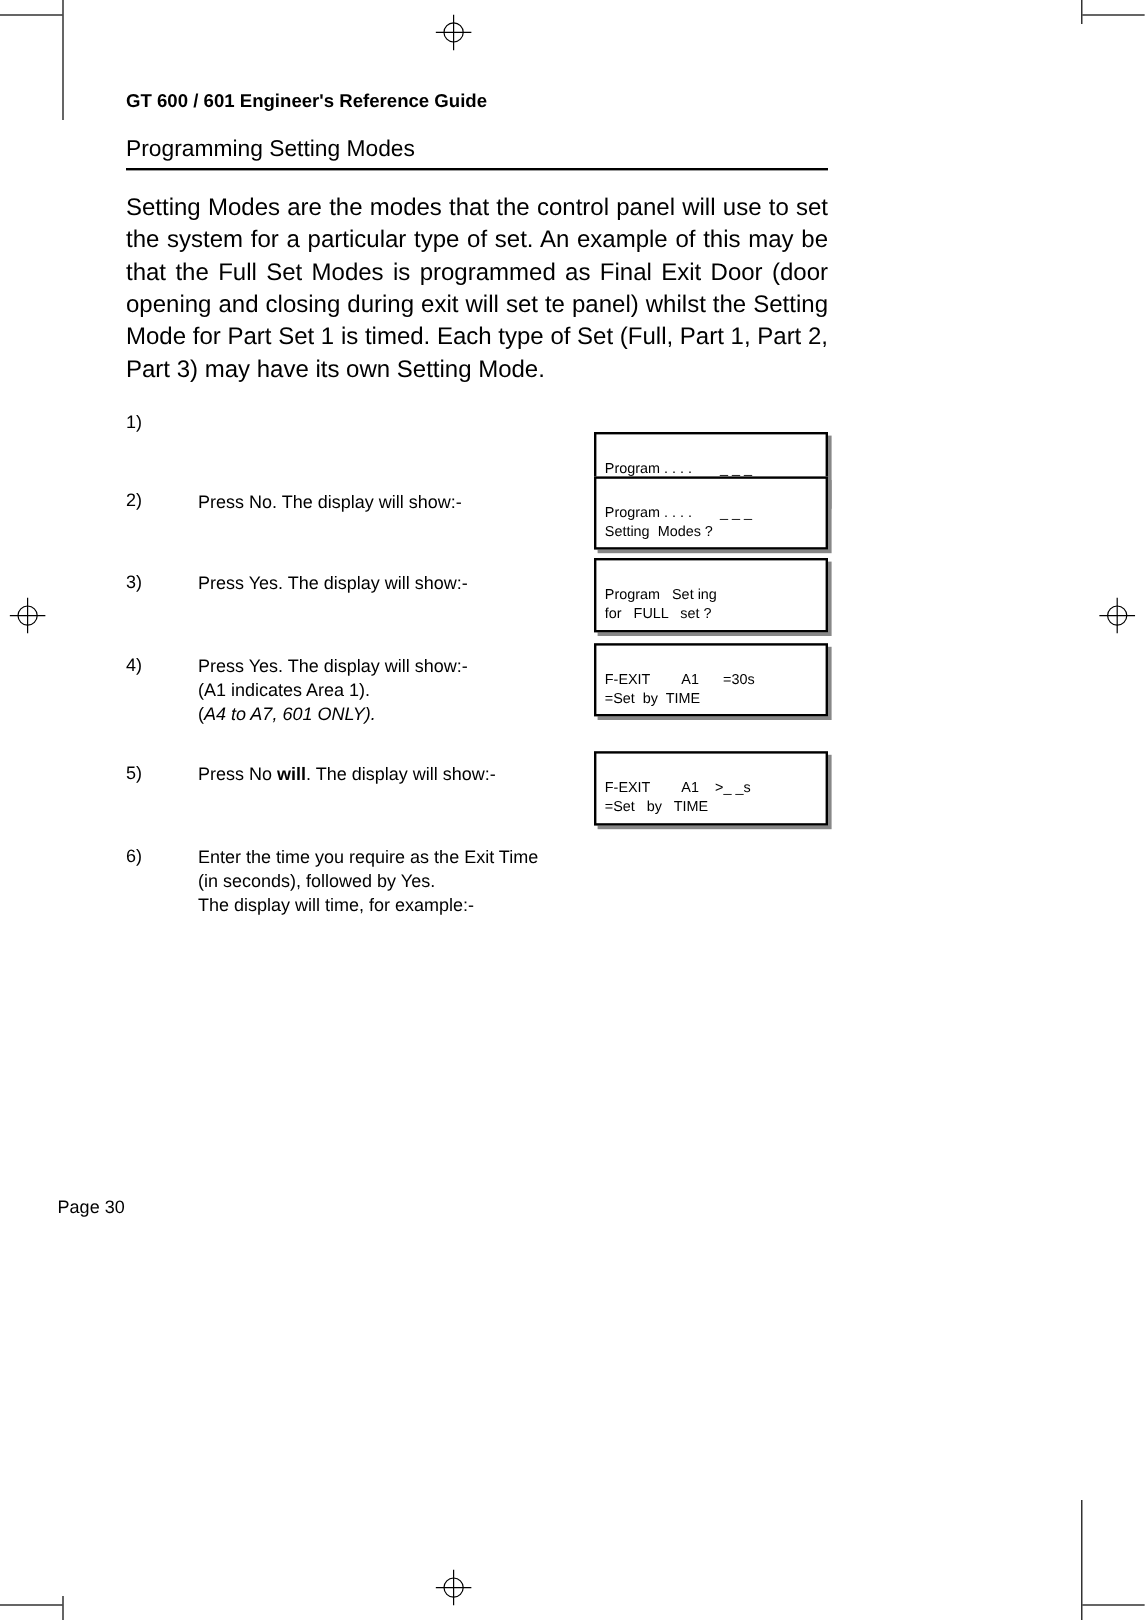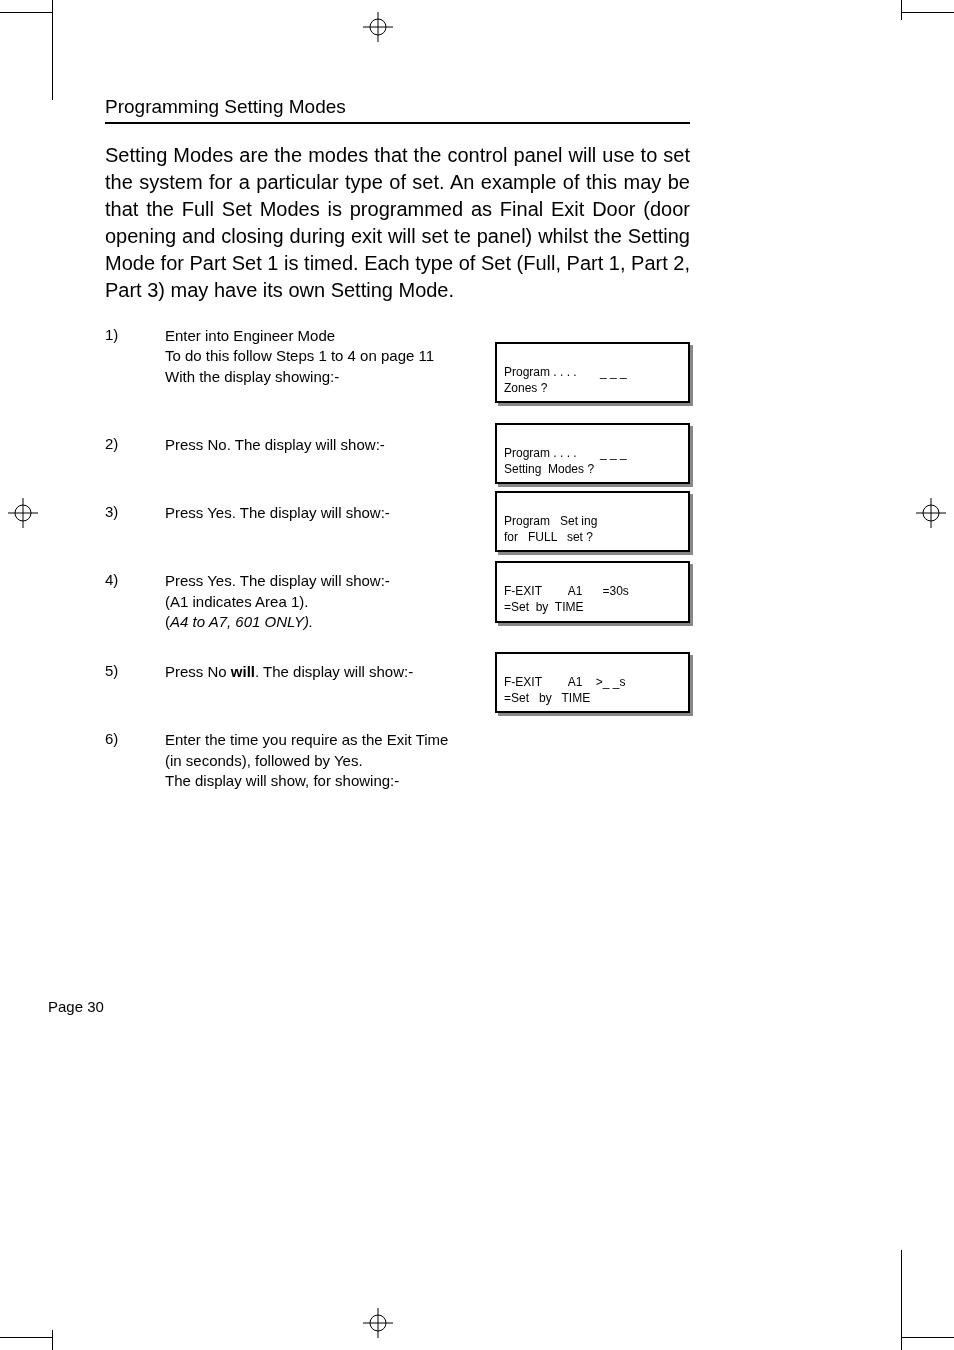--- a/index.html
+++ b/index.html
@@ -131,32 +131,28 @@
 </div>
 <div class="reg reg-right">
   <svg viewBox="0 0 30 30">
       <circle cx="15" cy="15" r="8" fill="none" stroke="#000" stroke-width="1"></circle>
       <line x1="15" y1="0" x2="15" y2="30" stroke="#000" stroke-width="1"></line>
       <line x1="0" y1="15" x2="30" y2="15" stroke="#000" stroke-width="1"></line>
     </svg>
 </div>
 
 <div class="content">
+  <div class="header-title">GT 600 / 601 Engineer's Reference Guide</div>
   <div class="section-heading">Programming Setting Modes</div>
   <p class="intro">Setting Modes are the modes that the control panel will use to set the system for a particular type of set. An example of this may be that the Full Set Modes is programmed as Final Exit Door (door opening and closing during exit will set te panel) whilst the Setting Mode for Part Set 1 is timed. Each type of Set (Full, Part 1, Part 2, Part 3) may have its own Setting Mode.</p>
 
   <div class="steps">
 
     <div class="step">
       <div class="num">1)</div>
-      <div class="txt">
-        <span>Enter into Engineer Mode</span><br>
-        <span>To do this follow Steps 1 to 4 on page 11</span><br>
-        <span>With the display showing:-</span>
-      </div>
       <div class="lcd" style="top:16px">Program . . . .       _ _ _
 Zones ?</div>
     </div>
 
     <div class="step" style="margin-top:20px">
       <div class="num">2)</div>
       <div class="txt">
         <span>Press No. The display will show:-</span>
       </div>
       <div class="lcd" style="top:-12px">Program . . . .       _ _ _
@@ -190,20 +186,20 @@
       </div>
       <div class="lcd" style="top:-10px">F-EXIT        A1    &gt;_ _s
 =Set   by   TIME</div>
     </div>
 
     <div class="step" style="margin-top:28px">
       <div class="num">6)</div>
       <div class="txt">
         <span>Enter the time you require as the Exit Time</span><br>
         <span>(in seconds), followed by Yes.</span><br>
-        <span>The display will show, for showing:-</span>
+        <span>The display will time, for example:-</span>
       </div>
     </div>
 
   </div>
 </div>
 
 <div class="pagefoot">Page  30</div>
 
 </body></html>

